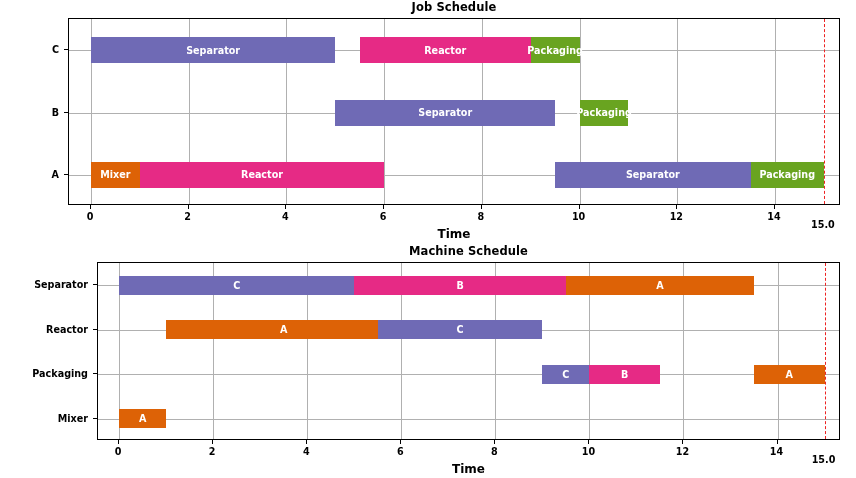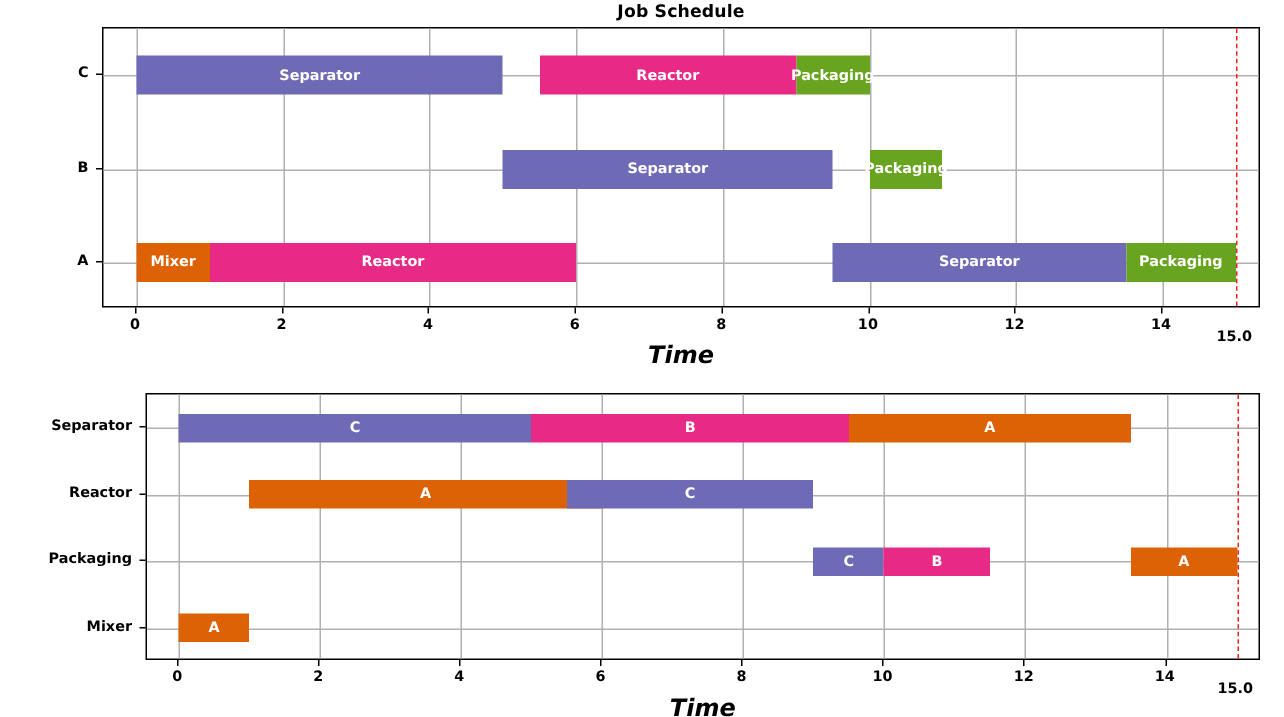--- a/index.html
+++ b/index.html
@@ -90,25 +90,24 @@
     transform: translateY(-50%);
     text-align: right;
     font-size: 9.6px;
     font-weight: bold;
     color: #000000;
     white-space: nowrap;
   }
   .xaxis-title {
     position: absolute;
     transform: translateX(-50%);
-    font-size: 16px;
-    font-weight: bold;
-    color: #000000;
-    white-space: nowrap;
-    font-style: italic;
+    font-size: 12px;
+    font-weight: bold;
+    color: #000000;
+    white-space: nowrap;
   }
 
   
   .bar {
     position: absolute;
     display: flex;
     align-items: center;
     justify-content: center;
     color: #ffffff;
     font-size: 9.6px;
@@ -207,20 +206,21 @@
         <div class="ytick-mark" style="left: -4px; top: 31.1667px;"></div>
         <div class="ytick-label" style="right: 781px; top: 31.1667px;">C</div>
         <div class="ytick-mark" style="left: -4px; top: 93.5px;"></div>
         <div class="ytick-label" style="right: 781px; top: 93.5px;">B</div>
         <div class="ytick-mark" style="left: -4px; top: 155.833px;"></div>
         <div class="ytick-label" style="right: 781px; top: 155.833px;">A</div>
       </div>
   </div>
 
   <div class="panel" id="panel-1" style="left:97px; top:262px; width:743px; height:178px;">
+    <div class="panel-title">Machine Schedule</div>
     <div class="plot" id="plot-1">
       <div class="gridlayer" id="grid-1">
           <div class="vgrid" style="left: 21.1614px;"></div>
           <div class="vgrid" style="left: 115.212px;"></div>
           <div class="vgrid" style="left: 209.263px;"></div>
           <div class="vgrid" style="left: 303.313px;"></div>
           <div class="vgrid" style="left: 397.364px;"></div>
           <div class="vgrid" style="left: 491.415px;"></div>
           <div class="vgrid" style="left: 585.465px;"></div>
           <div class="vgrid" style="left: 679.516px;"></div>

